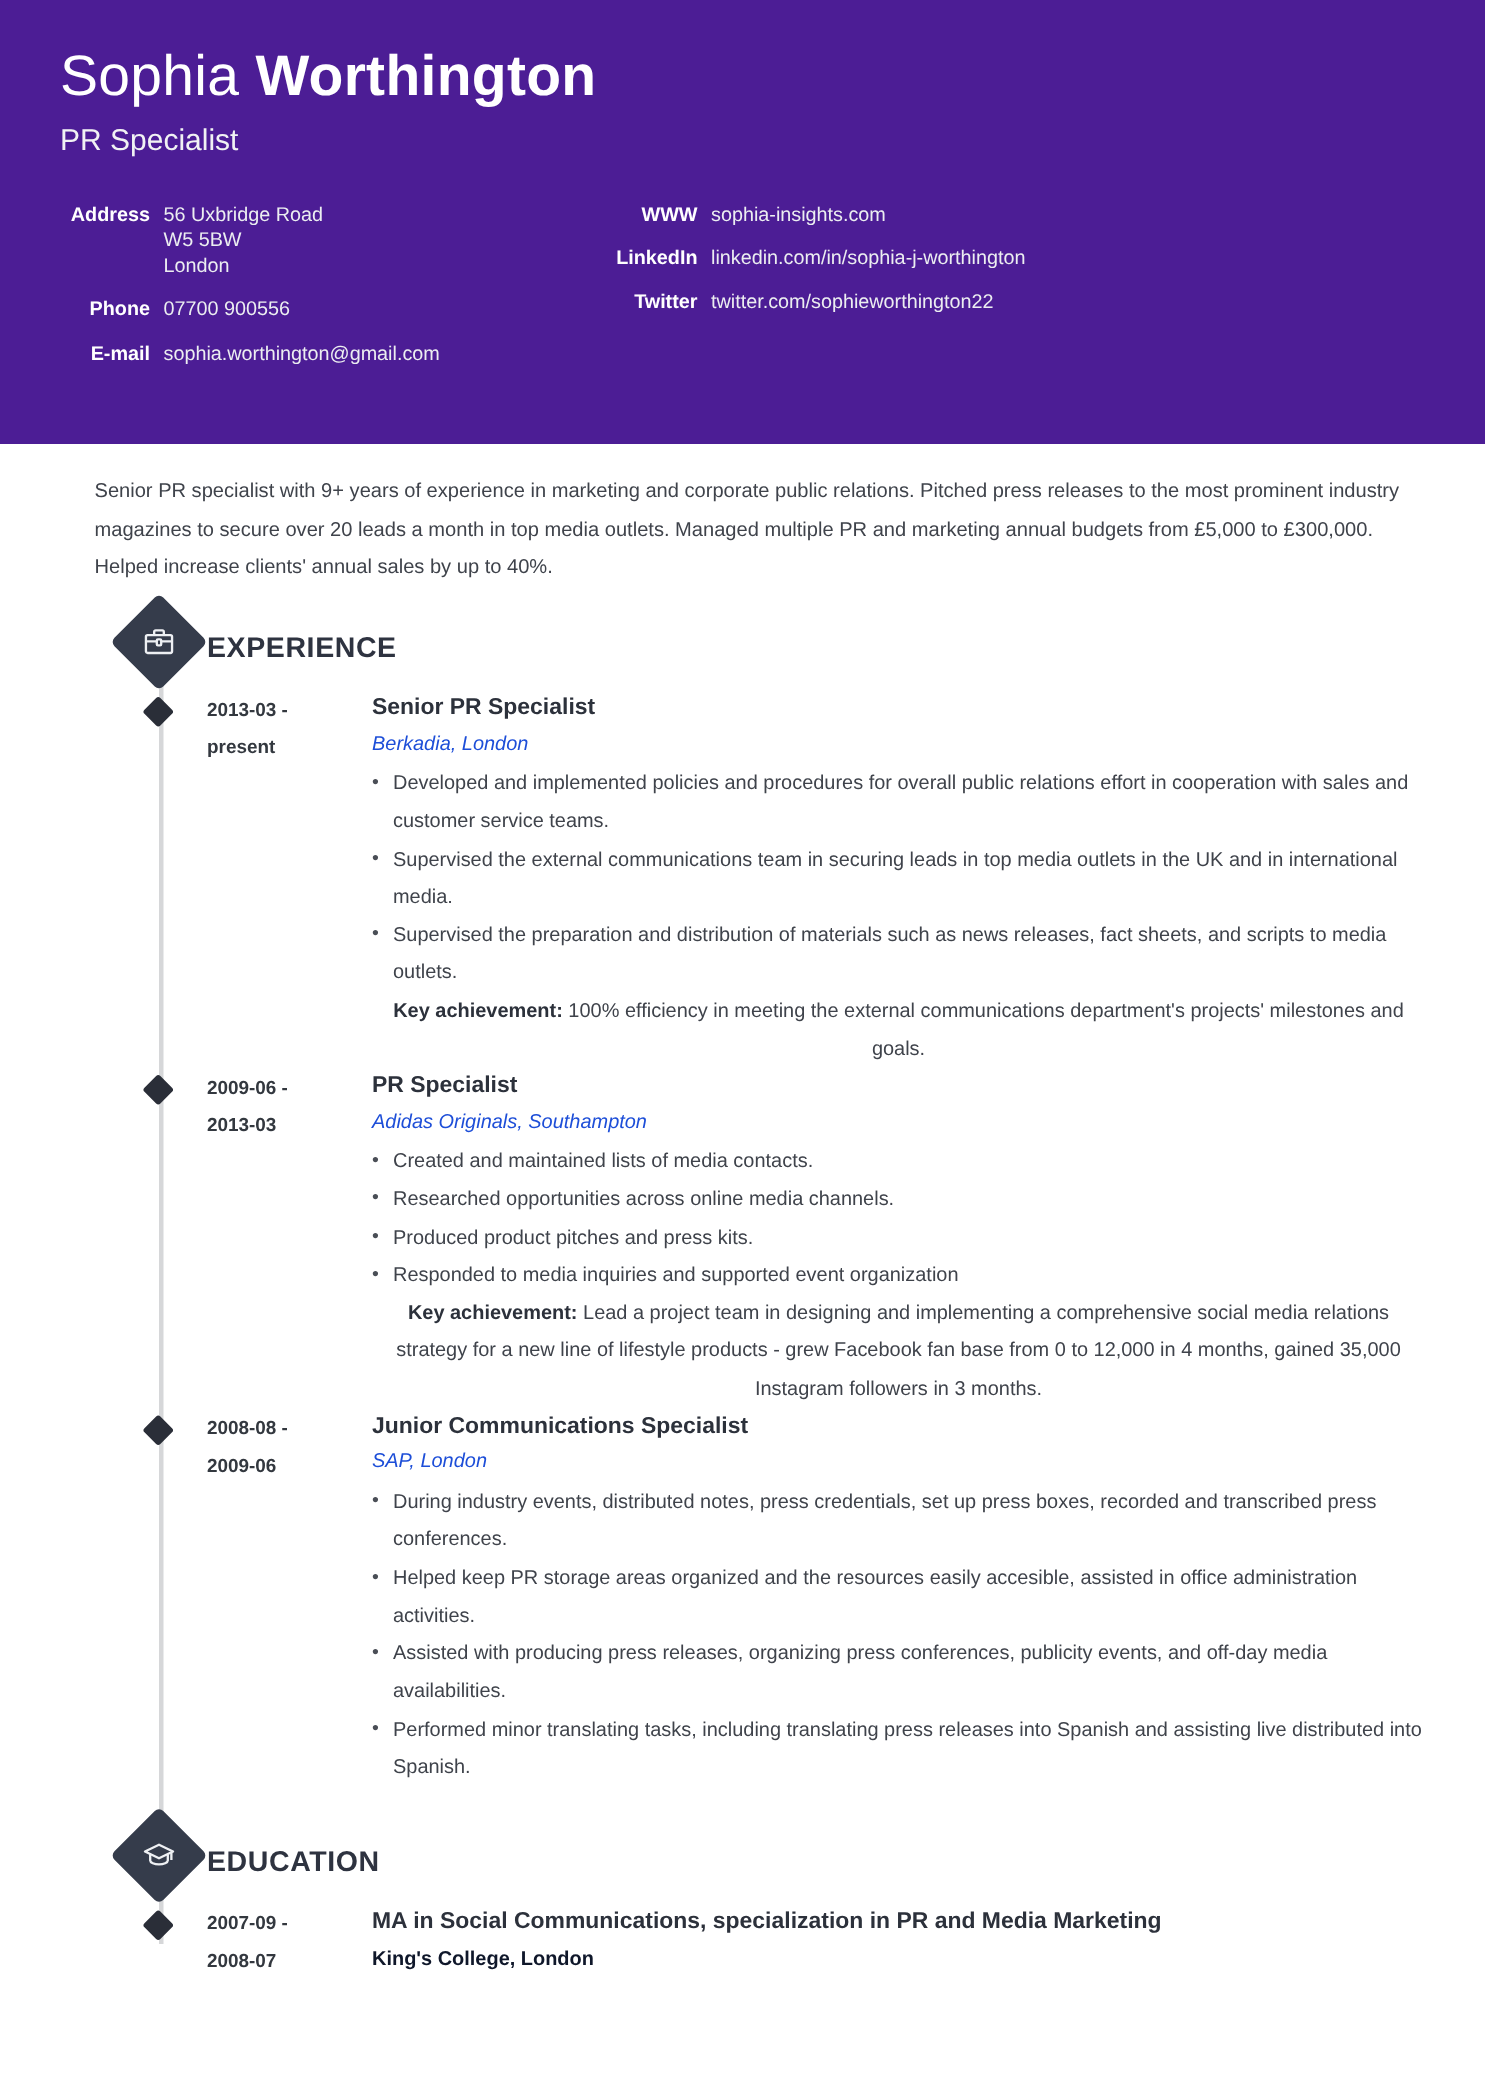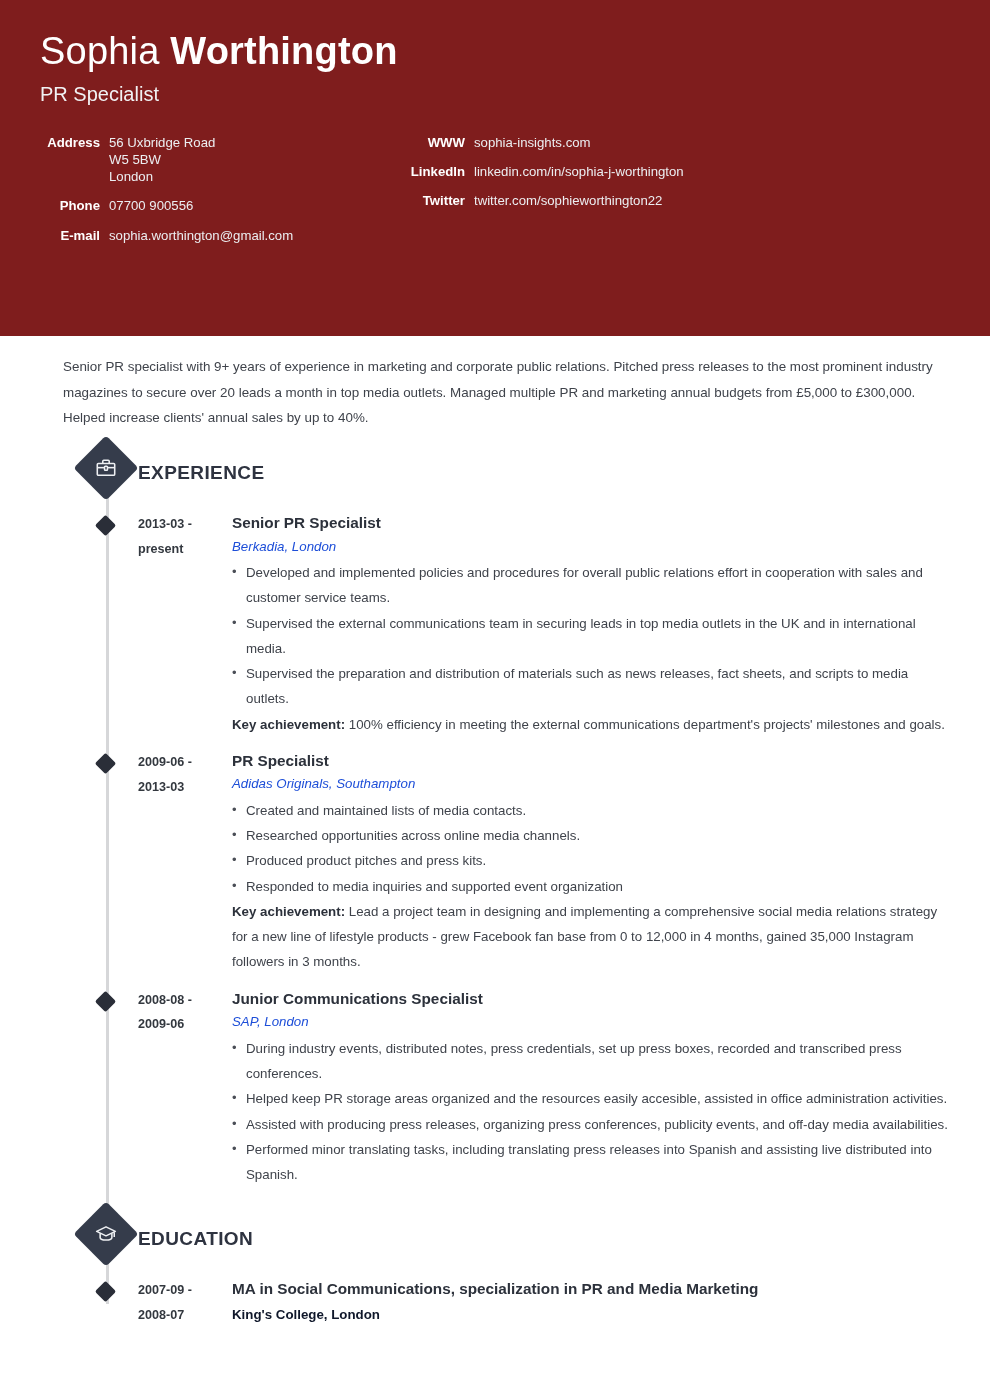--- a/index.html
+++ b/index.html
@@ -8,24 +8,24 @@
     width: 990px;
     height: 1400px;
     background: #ffffff;
     font-family: "Liberation Sans", sans-serif;
     color: #3b3f47;
     overflow: hidden;
   }
 
   
   .header {
-    background: #7f1d1d;
+    background: #4c1d95;
     color: #ffffff;
     padding: 32px 40px 26px 40px;
-    height: 336px;
+    height: 296px;
   }
   .name {
     font-size: 38px;
     line-height: 1.05;
     font-weight: 400;
     letter-spacing: 0.2px;
     margin: 0 0 0 0;
     color: #ffffff;
   }
   .name .last { font-weight: 700; }
@@ -118,22 +118,22 @@
     margin-left: 98px;
     font-size: 19px;
     font-weight: 700;
     letter-spacing: 0.4px;
     color: #2e3340;
   }
 
   .entry {
     position: relative;
     display: flex;
-    margin-top: 11px;
     padding-bottom: 2px;
+    gap: 16px;
   }
   .diamond-sm {
     position: absolute;
     left: 58px;
     top: 6px;
     width: 15px;
     height: 15px;
     background: #2a2e38;
     transform: rotate(45deg);
     border-radius: 2px;
@@ -180,20 +180,21 @@
     position: absolute;
     left: 0;
     top: 0;
     color: #4a4e56;
     font-size: 13px;
   }
   .key-ach {
     font-size: 13.3px;
     line-height: 1.9;
     color: #3f434b;
+    text-align: center;
   }
   .key-ach b { font-weight: 700; color: #2c313b; }
   .edu-school {
     font-size: 13.3px;
     font-weight: 700;
     color: #0f172a;
     line-height: 1.6;
   }
   .edu-entry .entry-role { margin-bottom: 4px; }
 </style>

